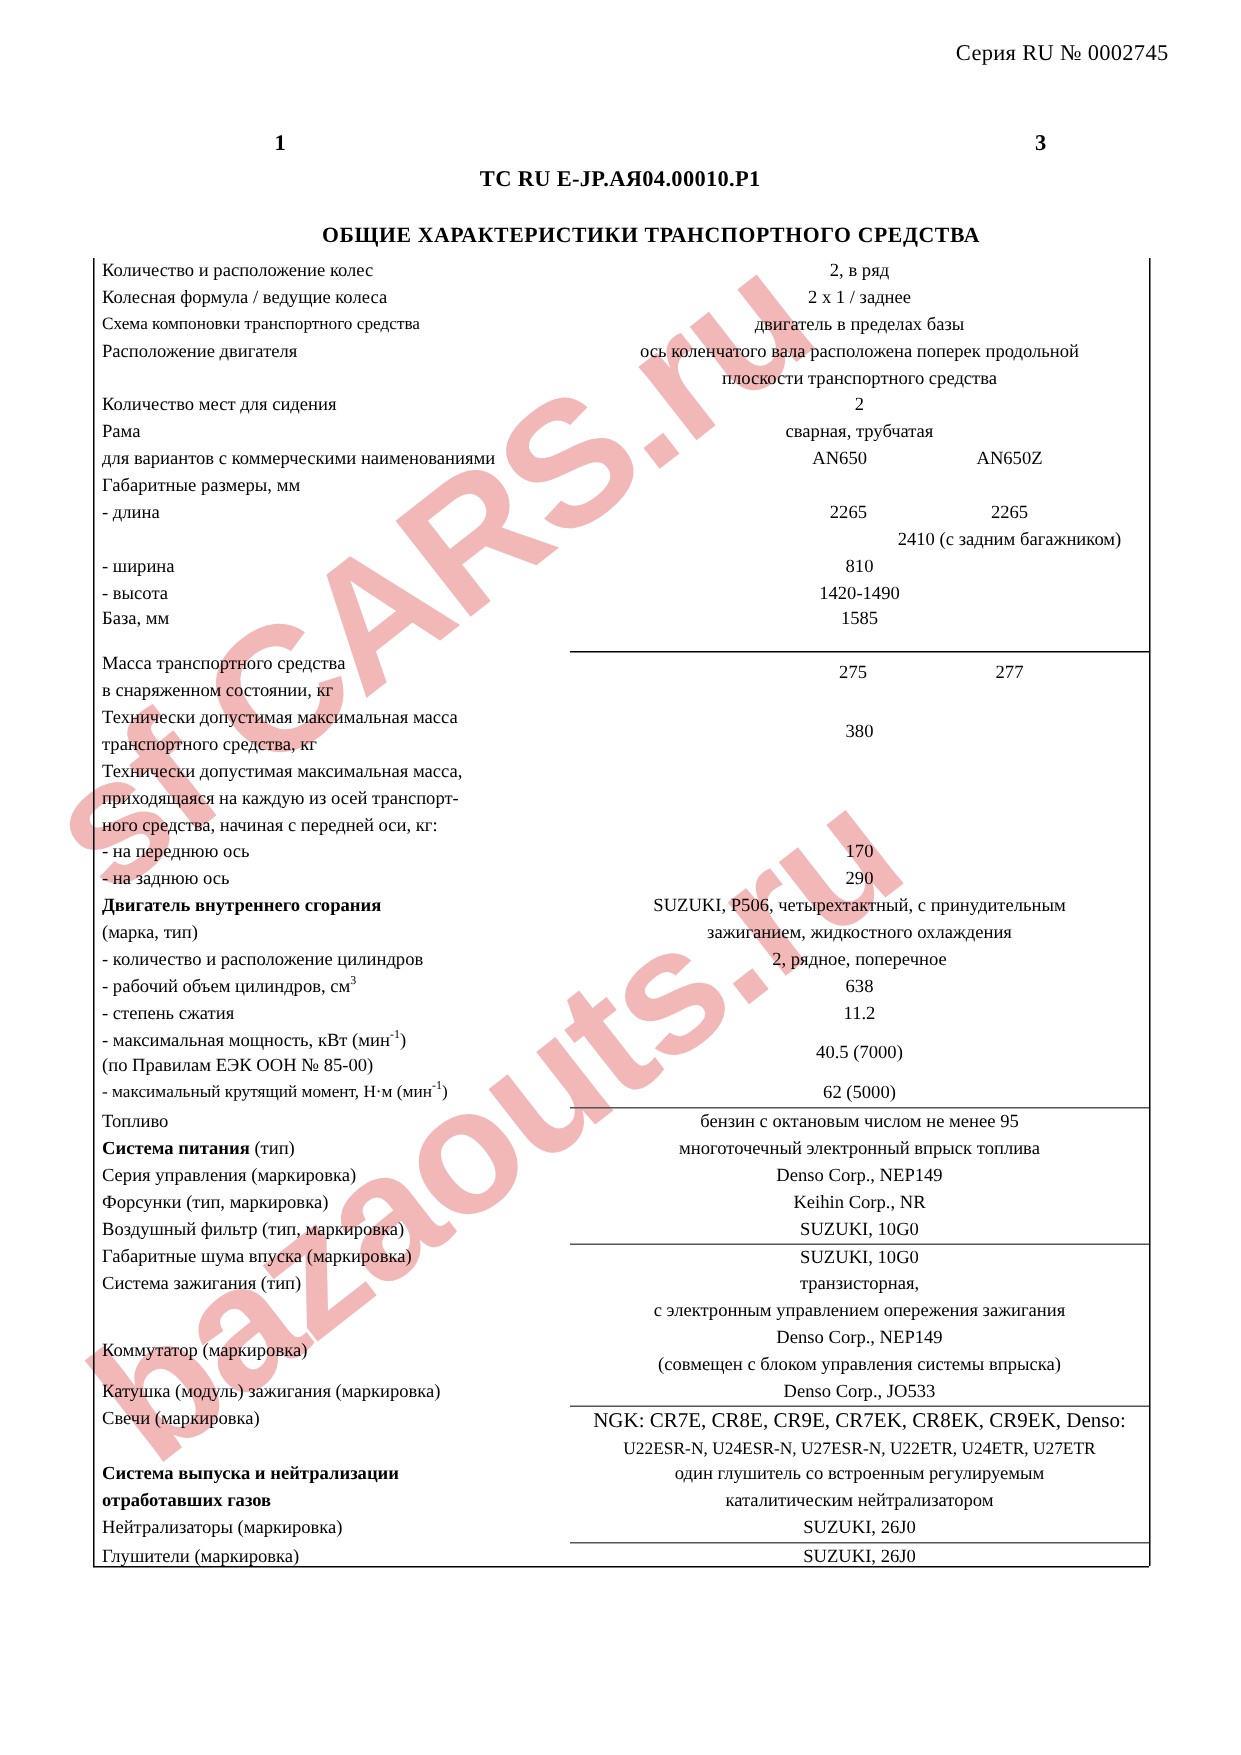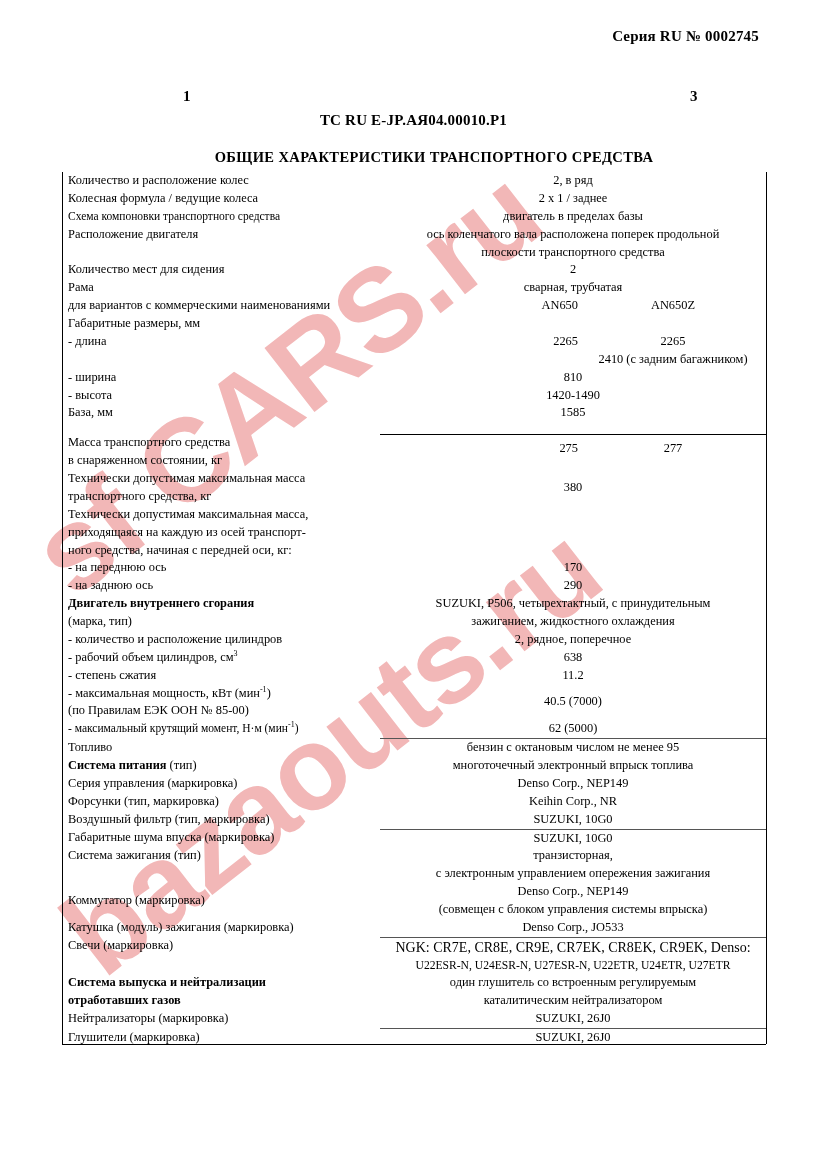--- a/index.html
+++ b/index.html
@@ -43,23 +43,23 @@
     left: 78px;
     top: 880px;
     font-size: 118px;
     transform: rotate(-38deg);
     transform-origin: left center;
   }
 
   
   #series-line {
     position: absolute;
-    right: 68px;
+    right: 48px;
     top: 28px;
-    font-weight: bold;
+    font-weight: normal;
     font-size: 15px;
     letter-spacing: .2px;
     z-index: 10;
     text-align: center;
   }
   #page-left-num {
     position: absolute;
     left: 183px;
     top: 88px;
     font-weight: bold;

